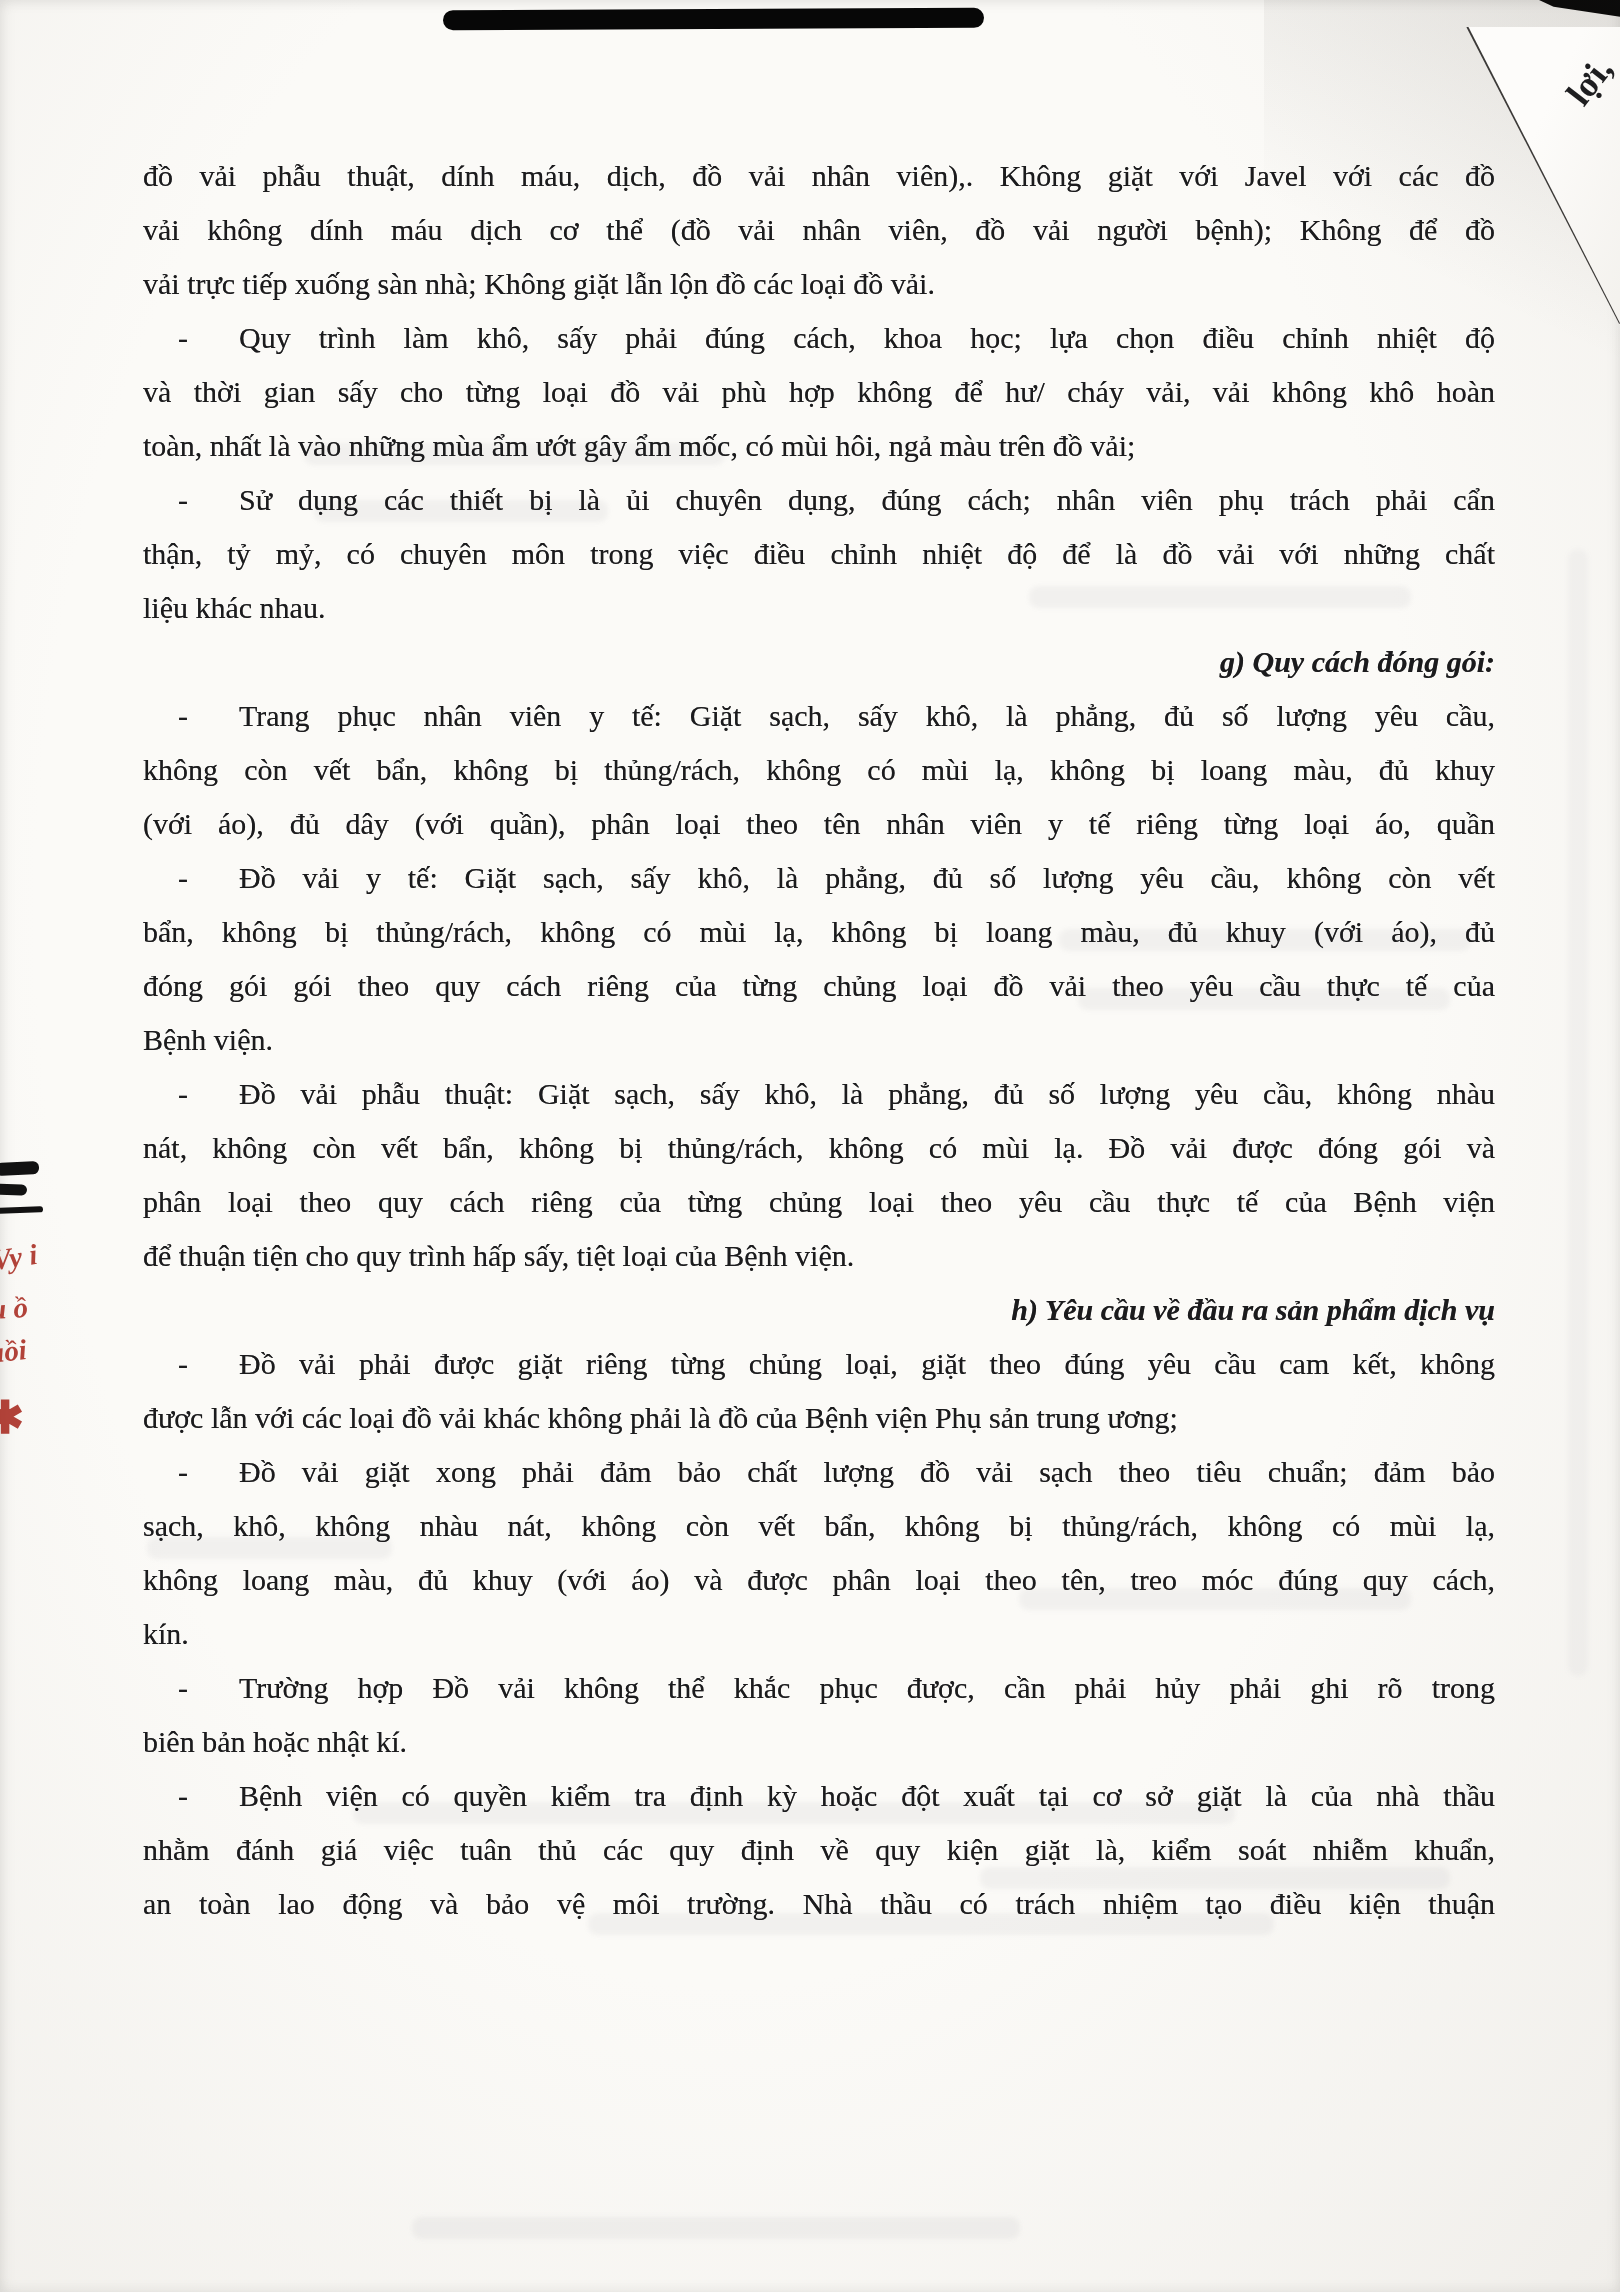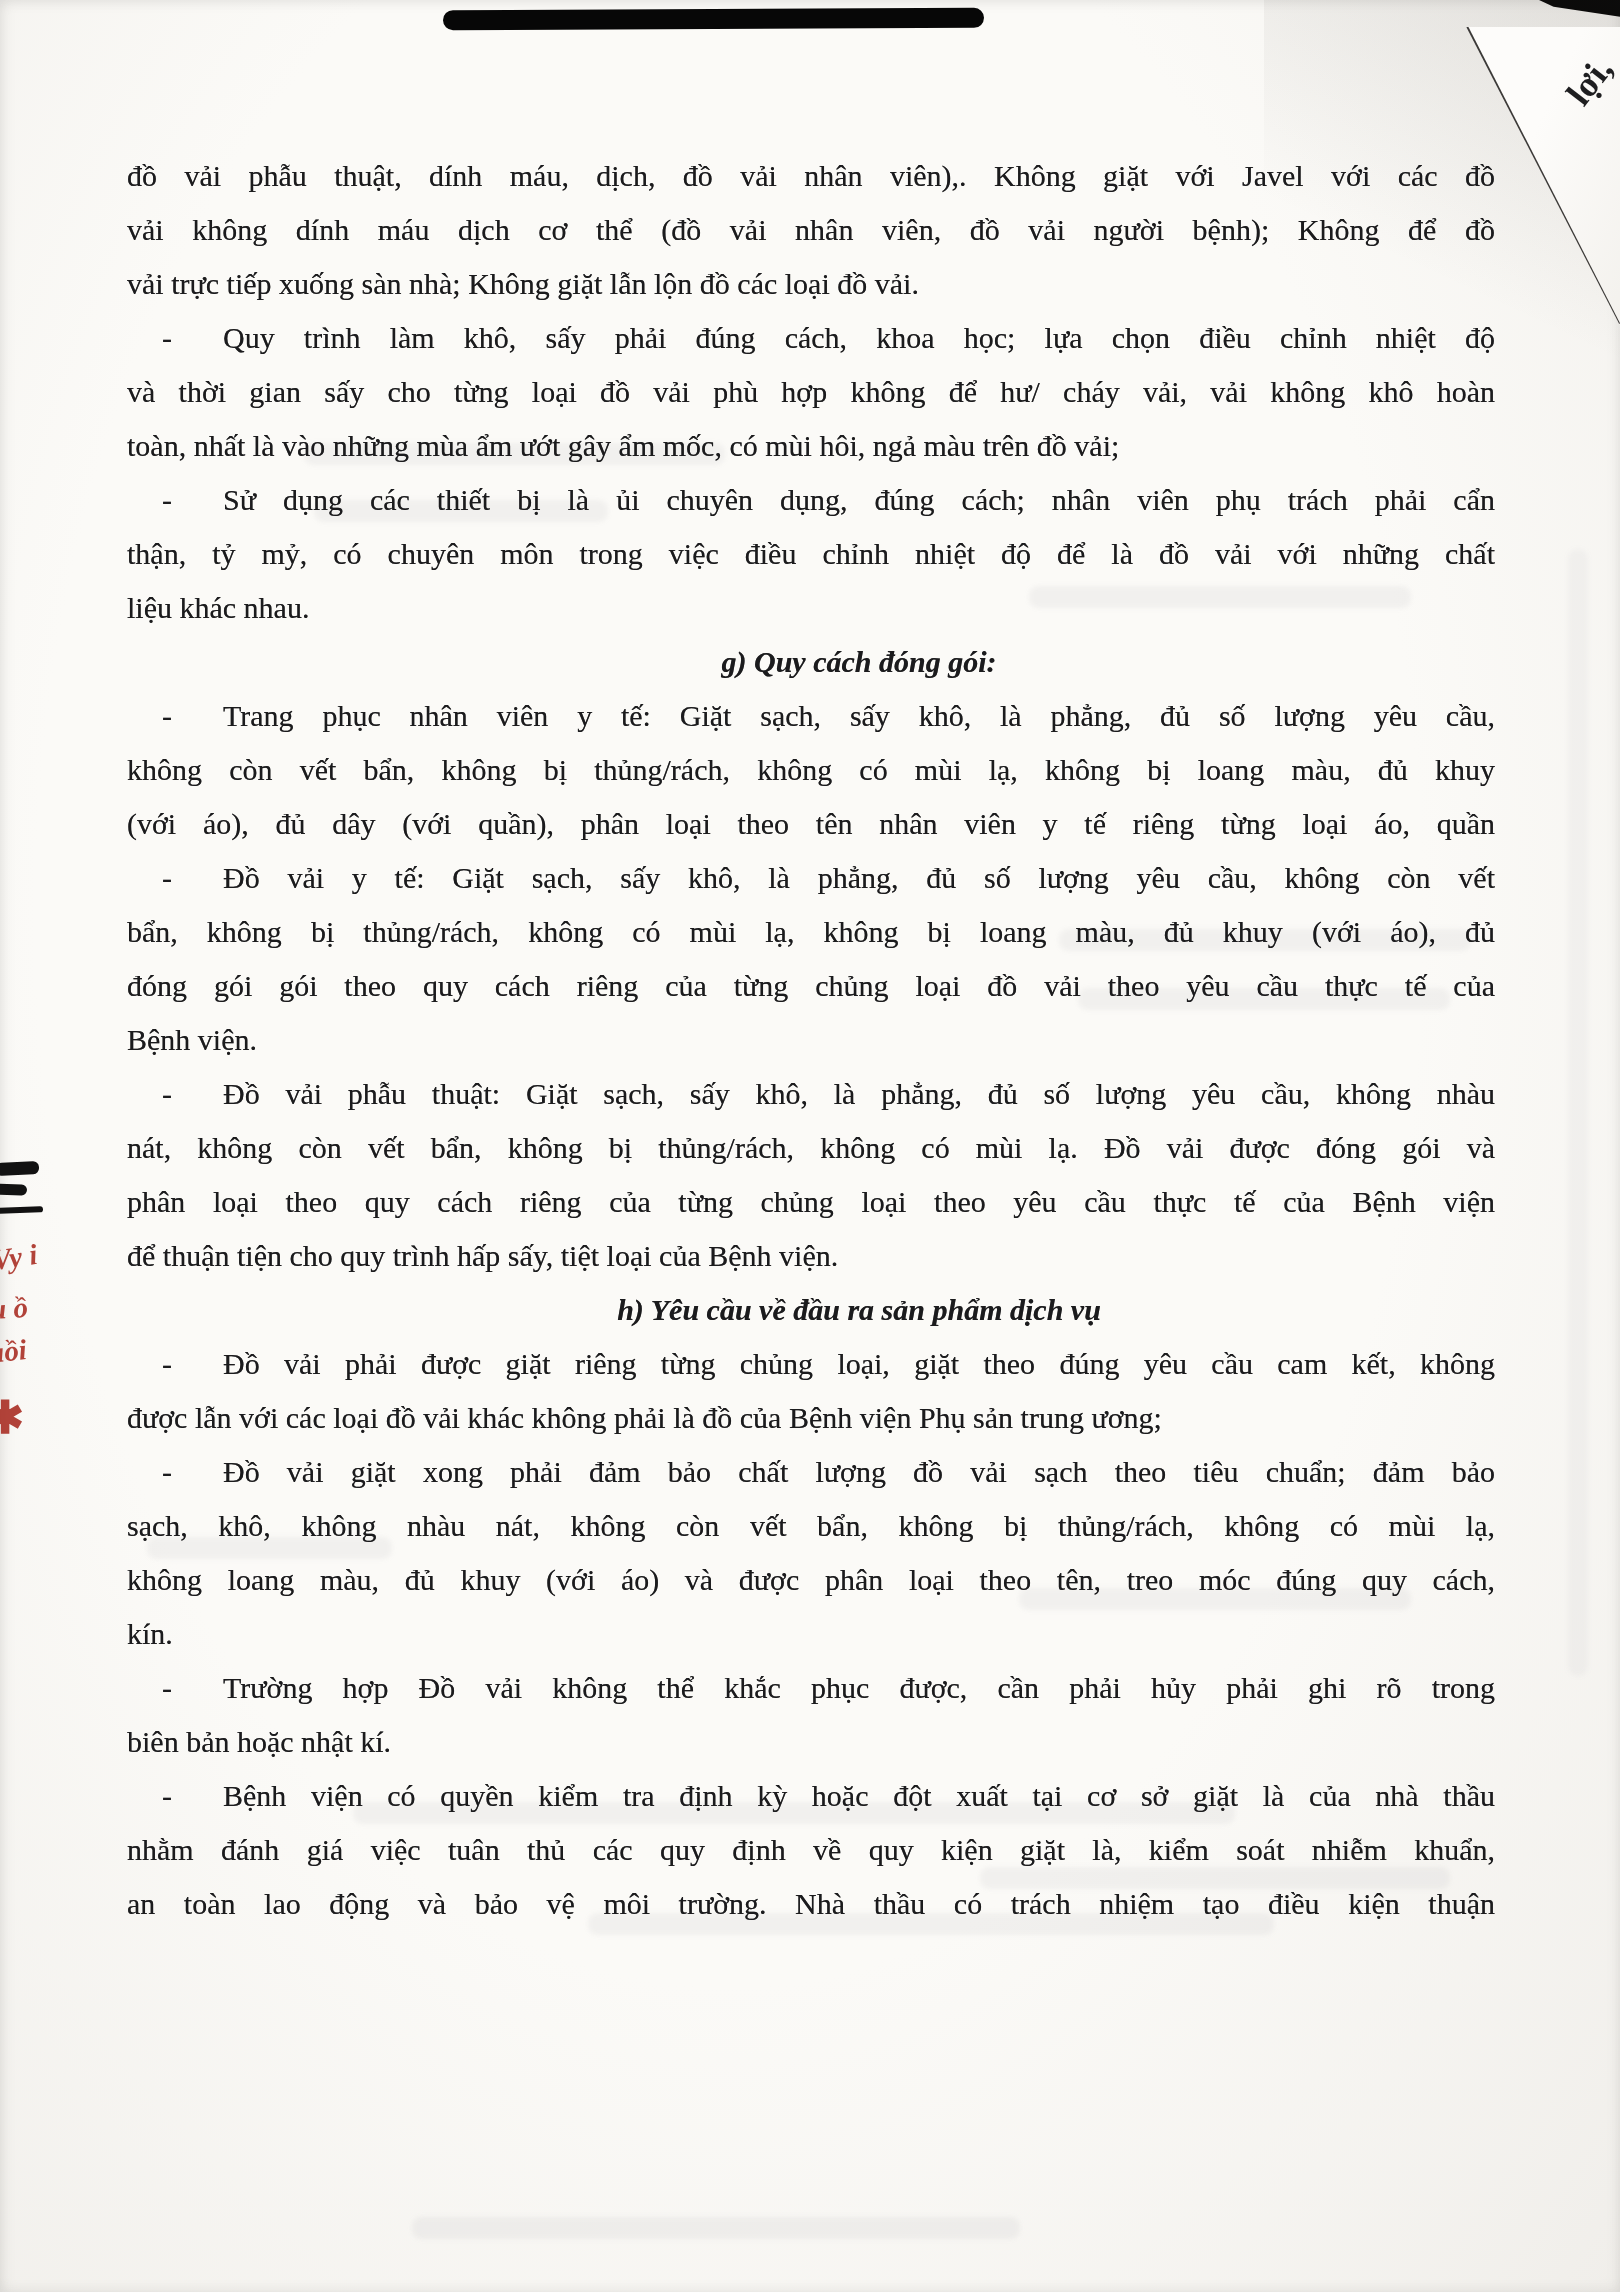--- a/index.html
+++ b/index.html
@@ -39,26 +39,26 @@
     font-size:36px; font-weight:bold; color:#1e1e20;
     transform: rotate(-52deg);
   }
 
   
   .doc {
     position:absolute; left:127px; top:149px; width:1368px;
     font-size:30px; line-height:54px;
     text-shadow: 0 0 0.6px rgba(20,20,22,0.65);
   }
-  .line { text-align: justify; text-align-last: justify; }
+  .line { text-align: justify; text-align-last: justify; margin-left: 16px; }
   .line.last { text-align-last: left; }
   .dash { display:inline-block; width:96px; padding-left:35px; box-sizing:border-box; }
   .heading {
     font-weight:bold; font-style:italic;
-    padding-left:96px; text-align:center; line-height:54px;
+    padding-left:96px; text-align:right; line-height:54px;
   }
 
   
   .mark-black { position:absolute; background:#121212; border-radius:5.9px; }
   .mb1 { left:-3.9px; top:1162px; width:43px; height:12.7px; transform:rotate(-3deg); }
   .mb2 { left:-5.9px; top:1184px; width:33px; height:10.8px; transform:rotate(2deg); }
   .mb3 { left:-3.9px; top:1207px; width:47px; height:5.9px; transform:rotate(-2deg); }
   .red-frag {
     position:absolute; color:#a82a20; opacity:0.88;
     font-weight:bold; font-style:italic; font-size:29px; line-height:29px;

